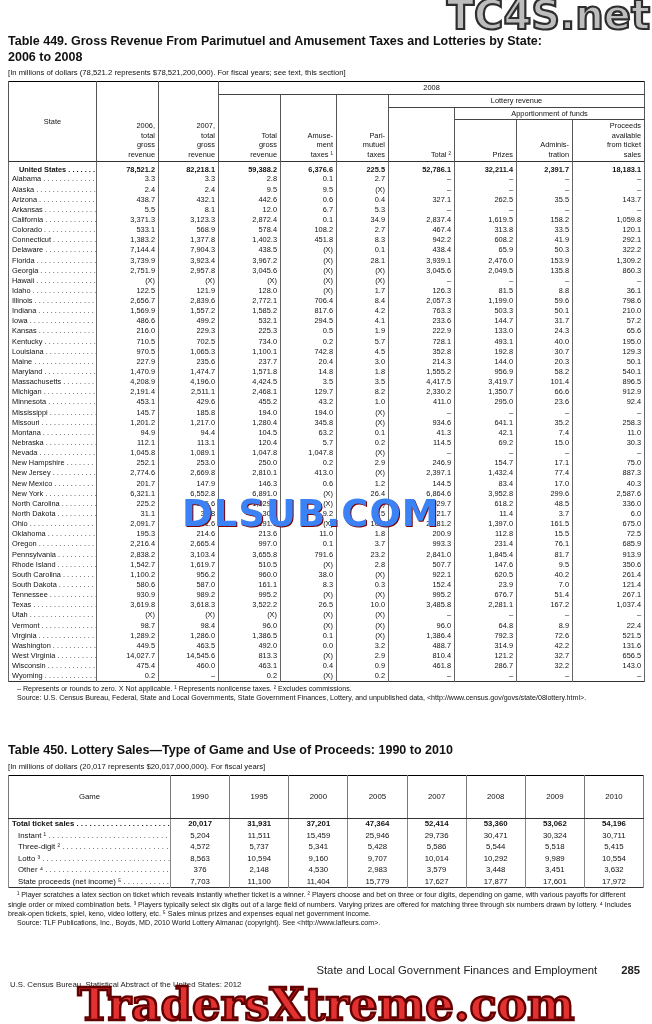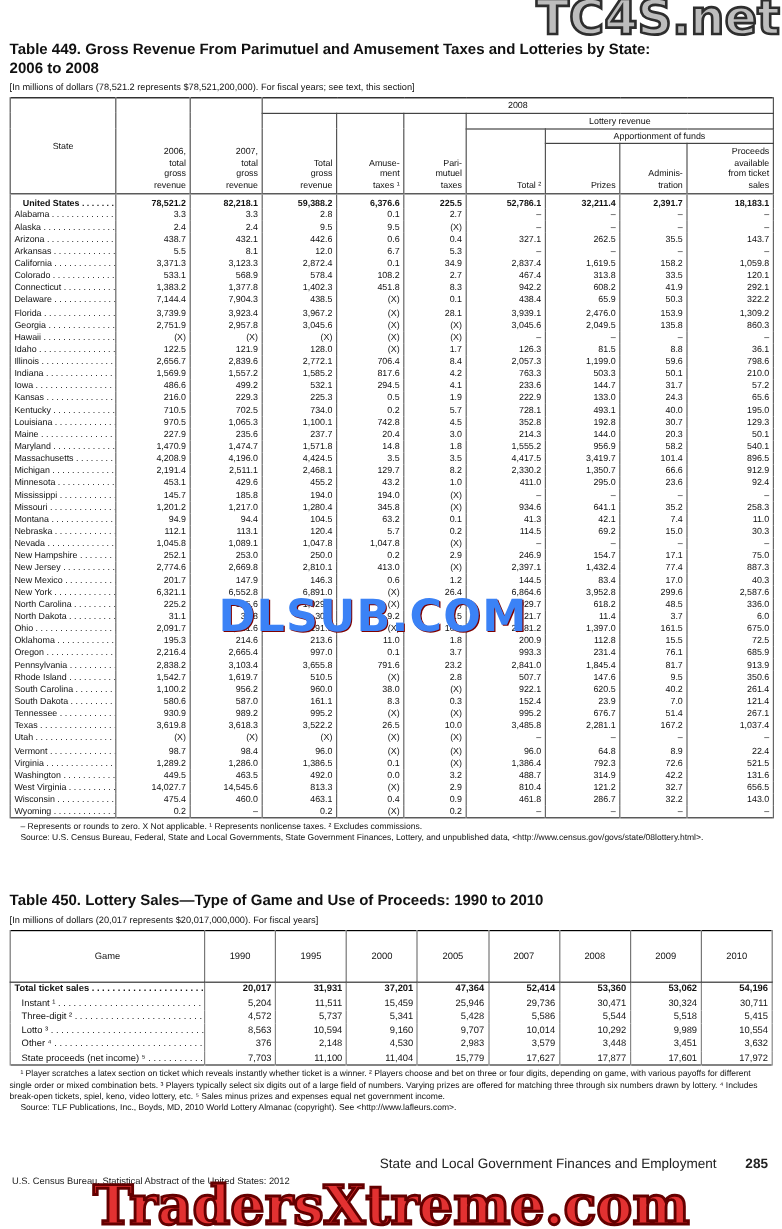--- a/index.html
+++ b/index.html
@@ -68,21 +68,21 @@
     border-left:1px solid #777; border-right:1px solid #777;
     border-bottom:1px solid #333; text-align:center; padding:16px 3px; font-size:7.8px;
   }
   #t450 td {
     border-left:1px solid #888; border-right:1px solid #888;
     font-size:7.8px; height:11.6px;
   }
   #t450 td.label { text-align:left; white-space:nowrap; overflow:hidden; padding-left:3px; }
   #t450 td.label::after { content:" . . . . . . . . . . . . . . . . . . . . . . . . . . . . . . . . . . ."; }
   #t450 td.label.indent { padding-left:9px; }
-  #t450 td.num { text-align:right; }
+  #t450 td.num { text-align:center; }
   #t450 .total-row td { font-weight:700; }
 
   
   .footer-line {
     position:absolute; right:12px; bottom:48px; font-size:11.3px; color:#222;
   }
   .footer-line .pg { font-weight:700; margin-left:24px; }
   .census-line {
     position:absolute; left:10px; bottom:35px; font-size:7.8px; color:#222;
   }

